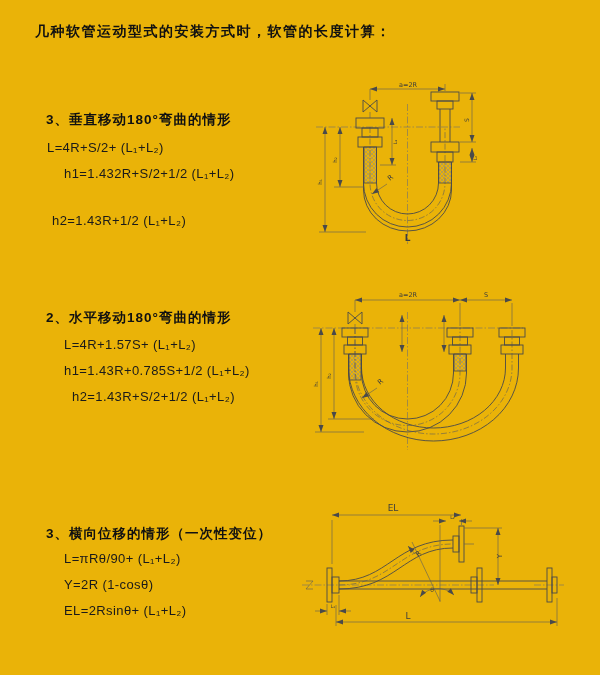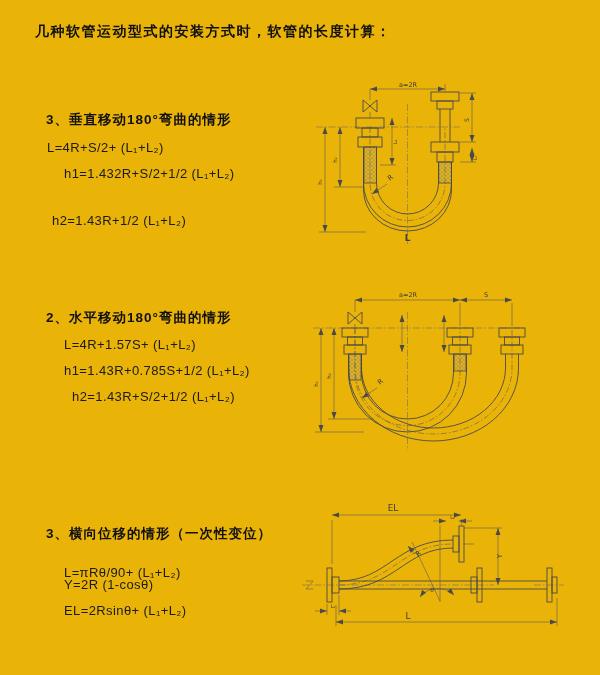--- a/index.html
+++ b/index.html
@@ -39,21 +39,21 @@
   <div class="formula" style="left:47px; top:140px;">L=4R+S/2+ (L₁+L₂)</div>
   <div class="formula" style="left:64px; top:166px;">h1=1.432R+S/2+1/2 (L₁+L₂)</div>
   <div class="formula" style="left:52px; top:192px;margin-top:21px;">h2=1.43R+1/2 (L₁+L₂)</div>
 
   <div class="sec-heading" style="left:46px; top:309px;">2、水平移动180°弯曲的情形</div>
   <div class="formula" style="left:64px; top:337px;">L=4R+1.57S+ (L₁+L₂)</div>
   <div class="formula" style="left:64px; top:363px;">h1=1.43R+0.785S+1/2 (L₁+L₂)</div>
   <div class="formula" style="left:64px; top:389px;margin-left:8px;">h2=1.43R+S/2+1/2 (L₁+L₂)</div>
 
   <div class="sec-heading" style="left:46px; top:525px;">3、横向位移的情形（一次性变位）</div>
-  <div class="formula" style="left:64px; top:551px;margin-top:14px;">L=πRθ/90+ (L₁+L₂)</div>
+  <div class="formula" style="left:64px; top:551px;">L=πRθ/90+ (L₁+L₂)</div>
   <div class="formula" style="left:64px; top:577px;">Y=2R (1-cosθ)</div>
   <div class="formula" style="left:64px; top:603px;">EL=2Rsinθ+ (L₁+L₂)</div>
 
   <svg class="diagram" style="left:308px; top:78px;" width="265" height="180" viewBox="0 0 265 180">
     <defs>
       <marker id="ar1" viewBox="0 0 8 6" markerWidth="8" markerHeight="6" refX="7.5" refY="3" orient="auto-start-reverse" markerUnits="userSpaceOnUse">
         <path d="M0.5,0.5 L7.5,3 L0.5,5.5 Z" fill="#4a4a4a"></path>
       </marker>
       <pattern id="ht1" width="4" height="4" patternUnits="userSpaceOnUse">
         <path d="M0,0 L4,4 M4,0 L0,4" stroke="#8a8a8a" stroke-width="0.5"></path>

